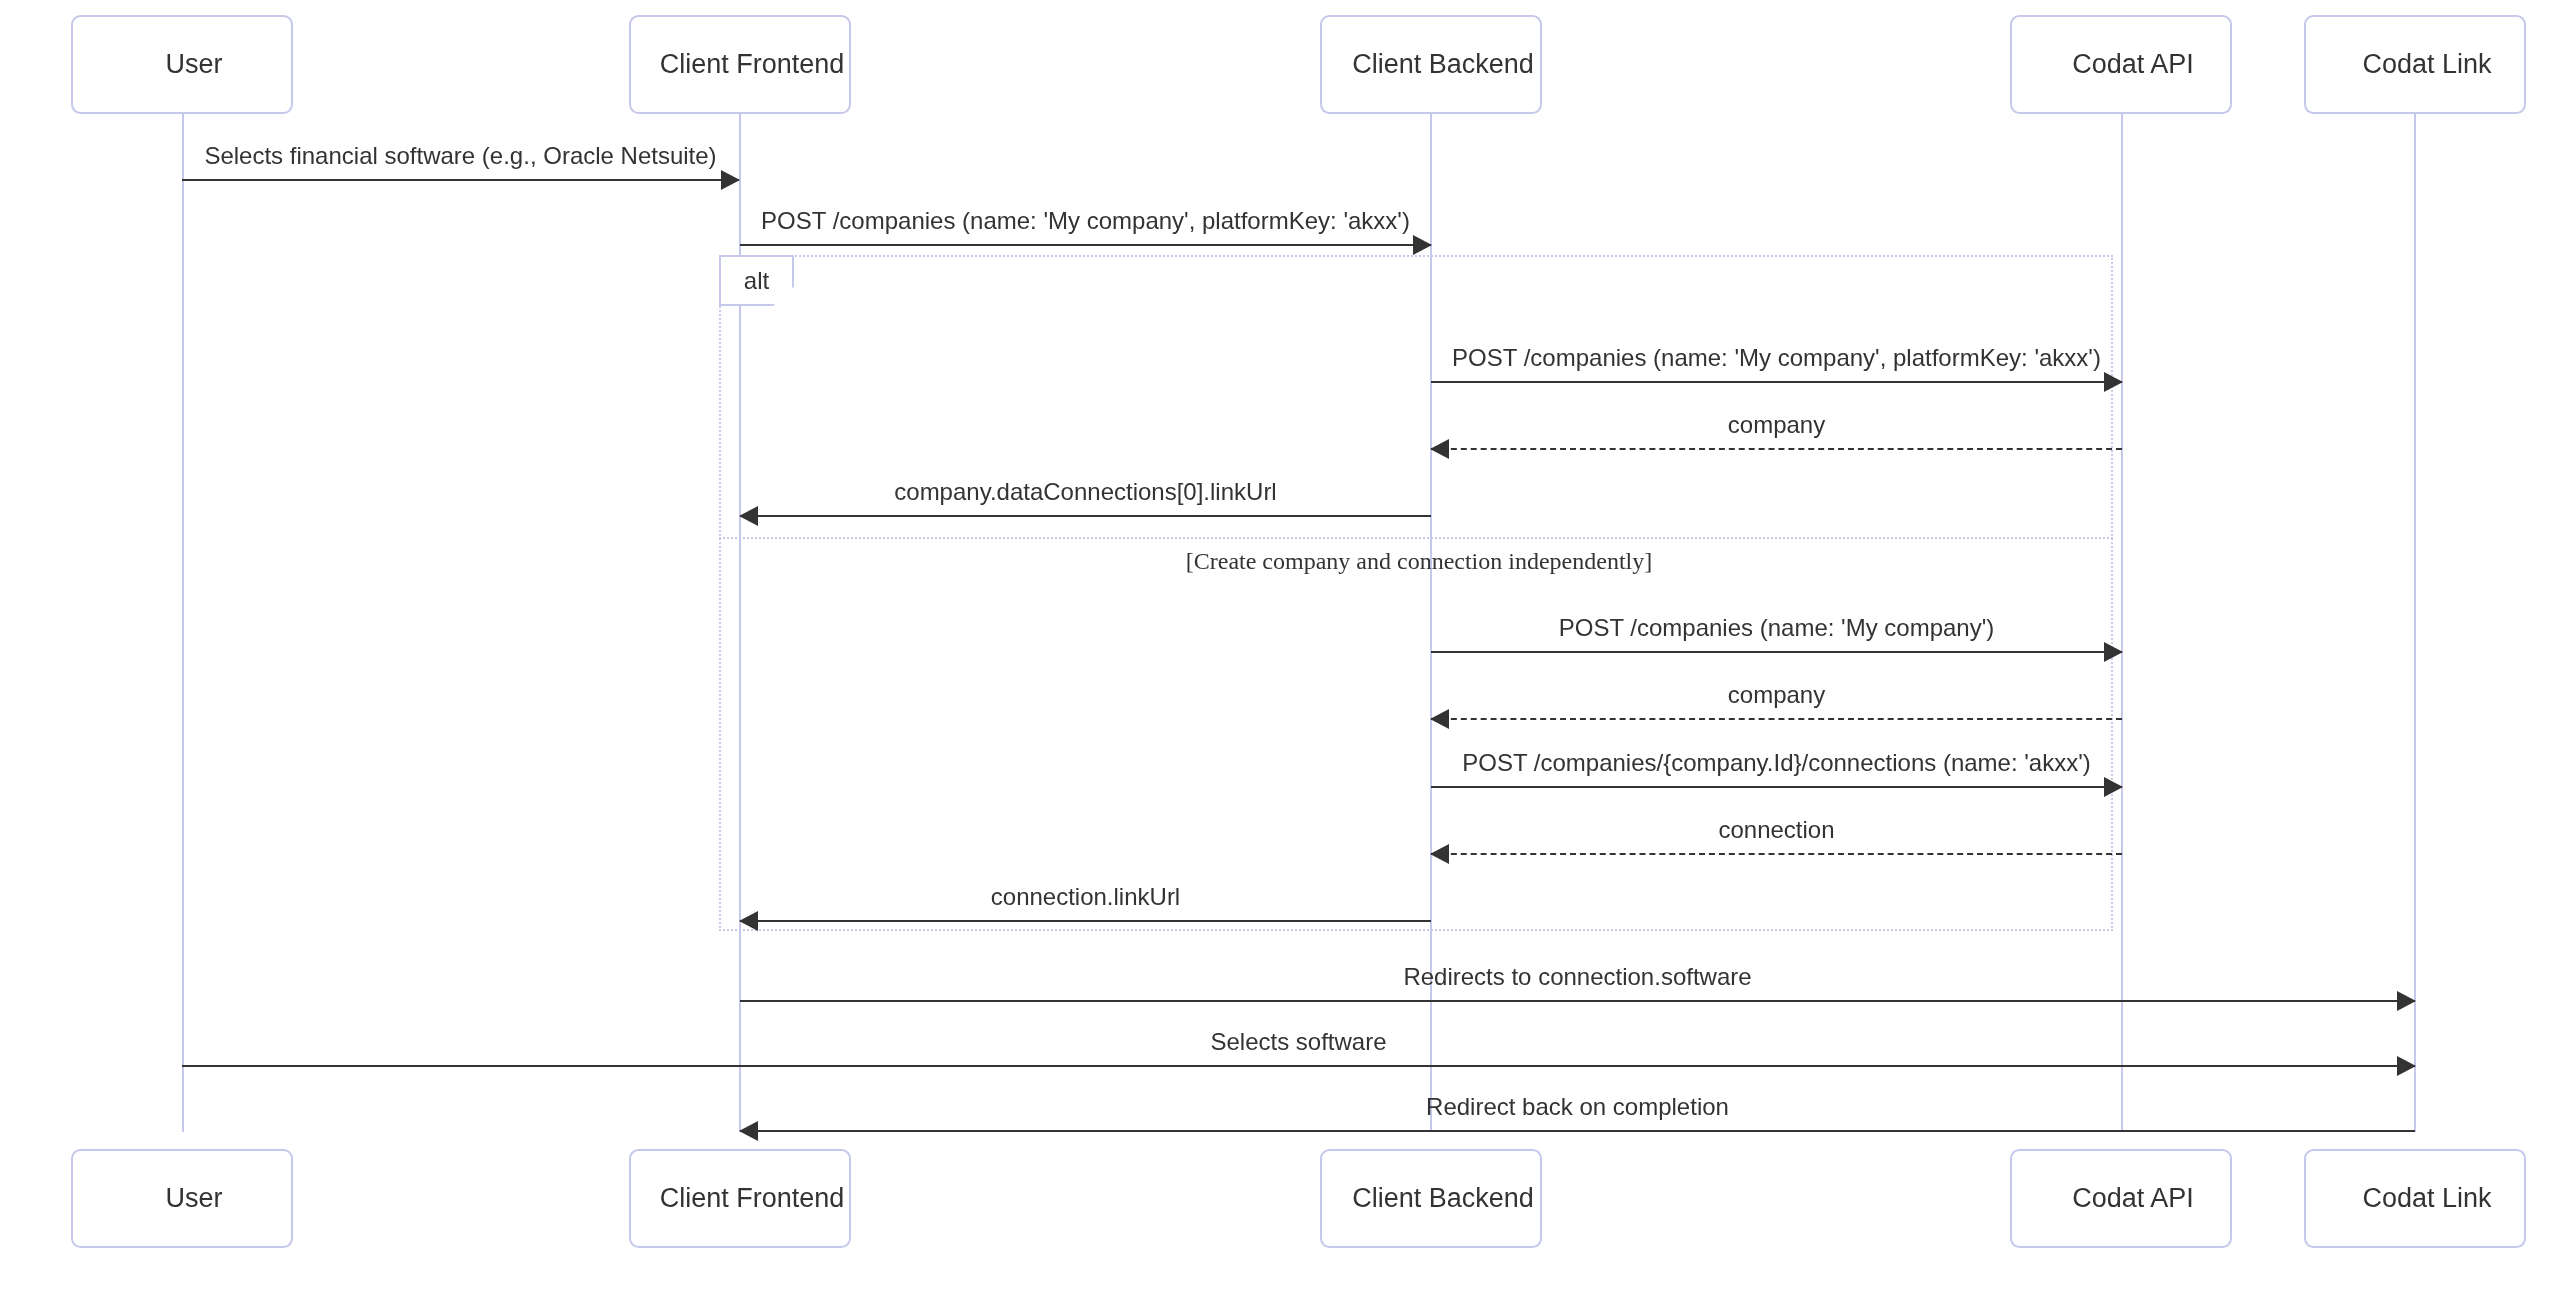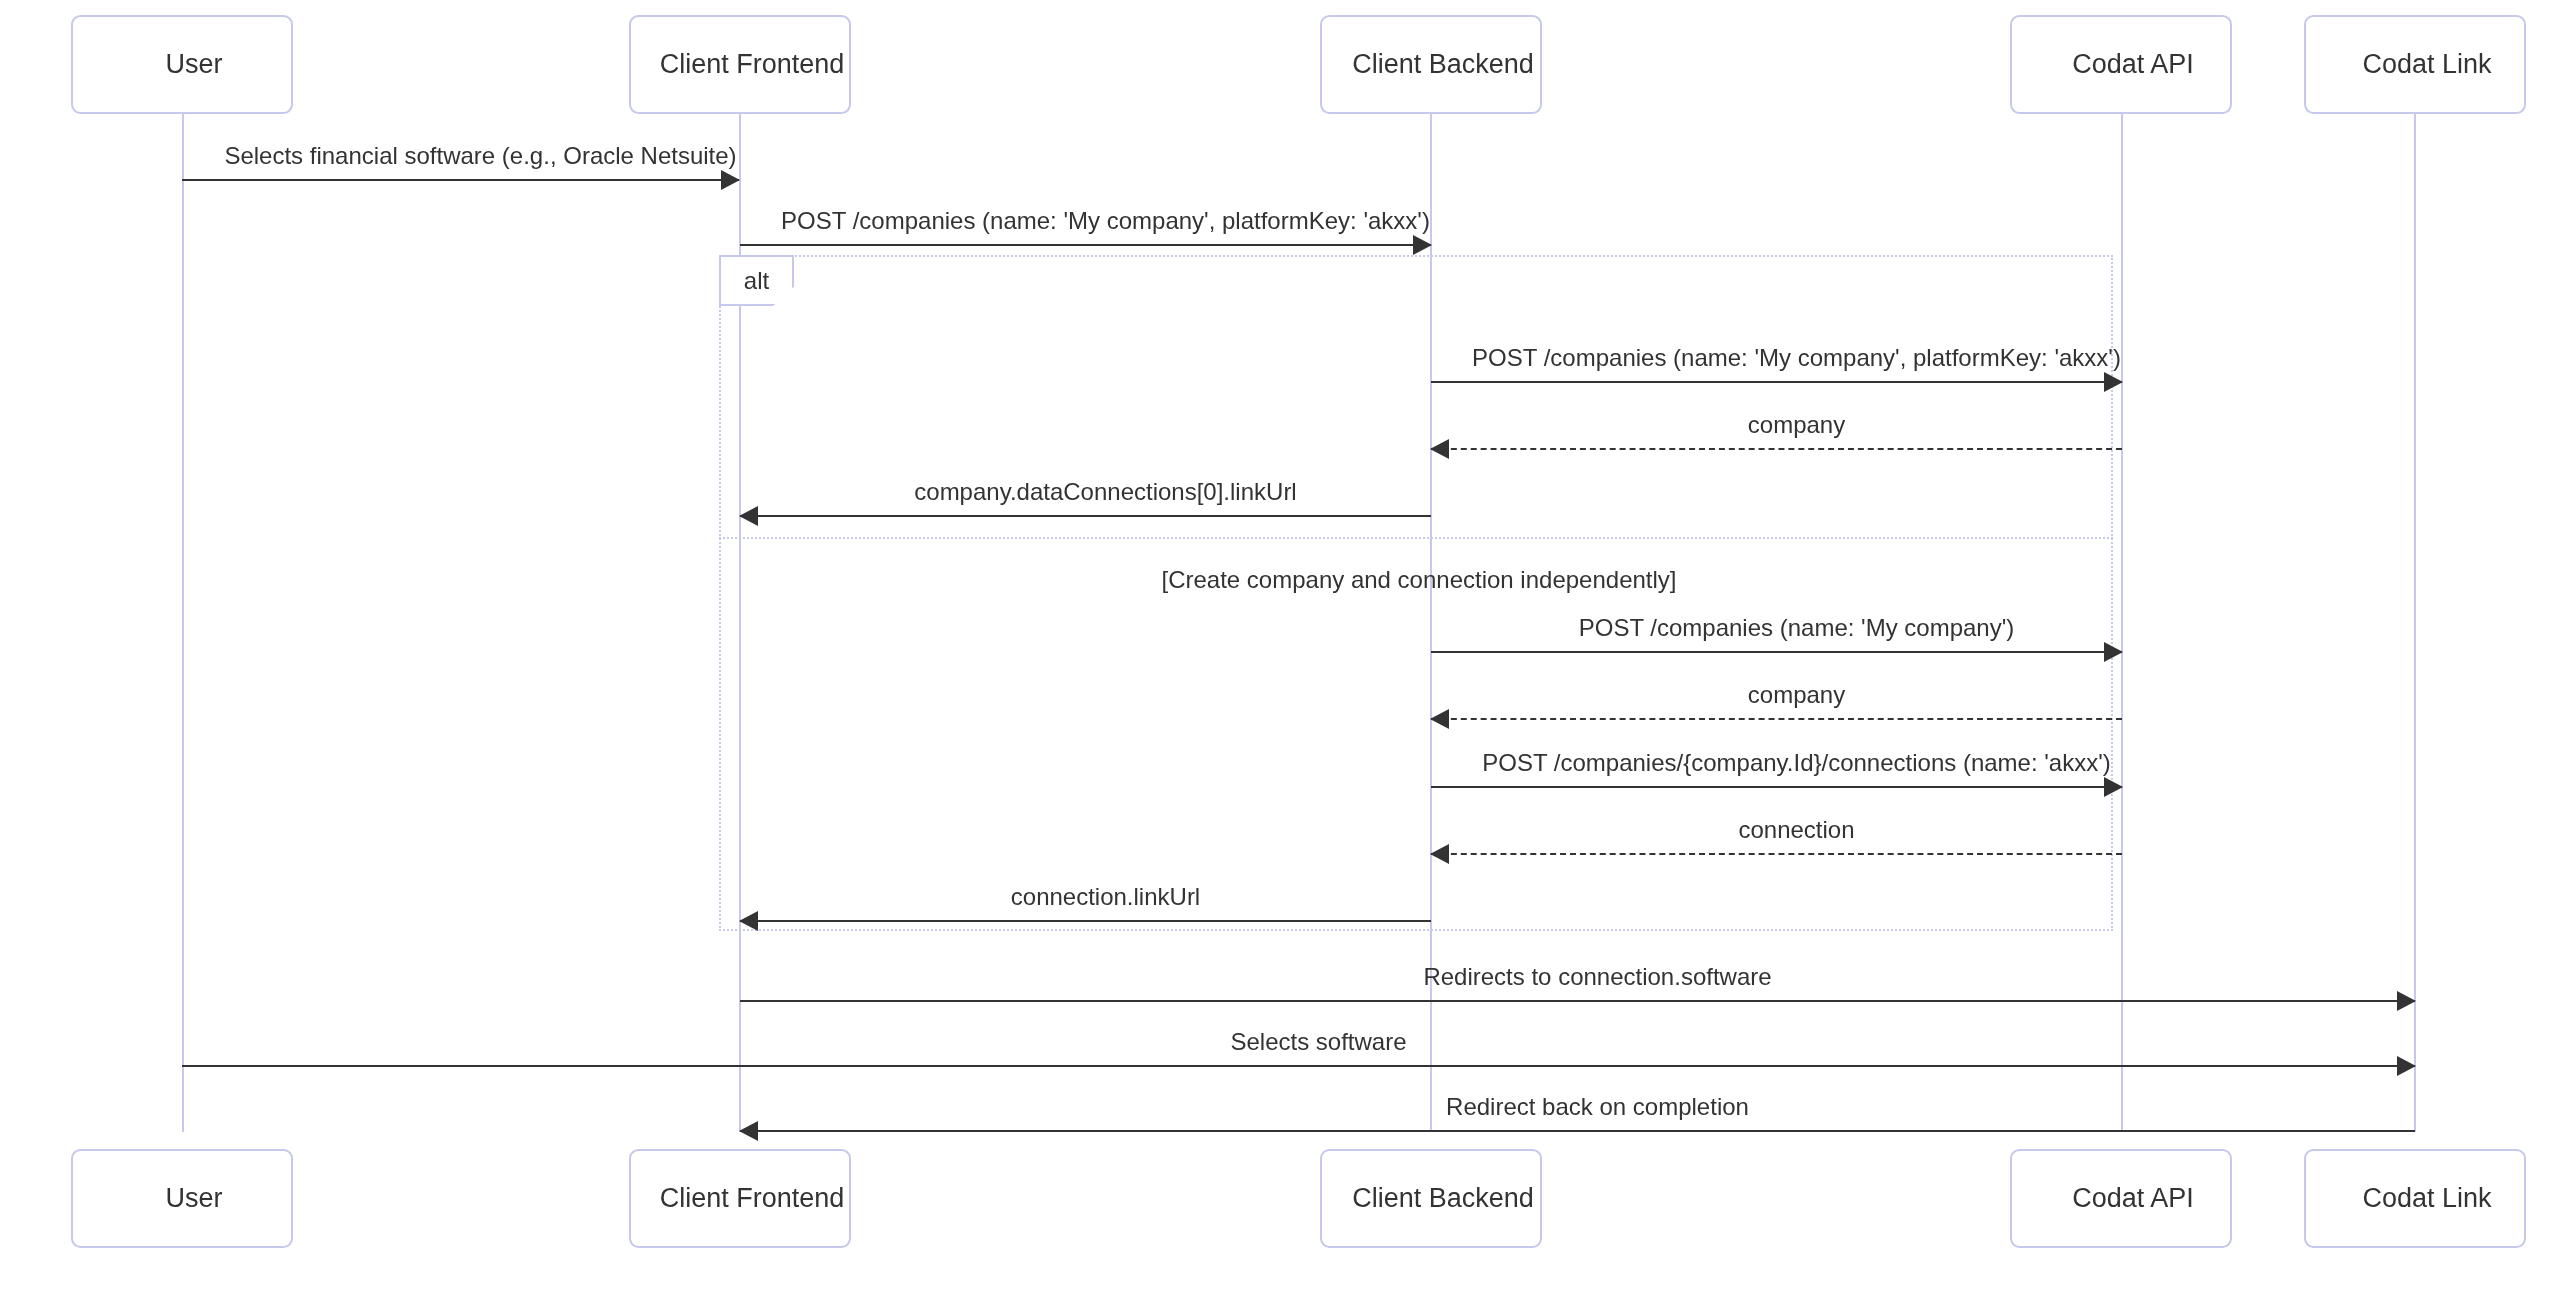--- a/index.html
+++ b/index.html
@@ -83,21 +83,20 @@
   }
   .msg .msg-label {
     position: absolute;
     bottom: 10.7px;
     width: 100%;
     text-align: center;
     font-size: 24px;
     color: #333333;
     white-space: nowrap;
     line-height: 1;
-    margin-left: 20px;
   }
 
   
   .alt-block {
     position: absolute;
     box-sizing: border-box;
     border: 2.7px dotted #c7c9ec;
     background: transparent;
     pointer-events: none;
   }
@@ -153,21 +152,21 @@
     <span class="actor-label">Codat API</span>
   </div>
   <div class="actor-box" style="left:2304px; top:14.8px; width:222px;">
     <span class="actor-label">Codat Link</span>
   </div>
 
   <div class="alt-block" style="left:719px; top:255px; width:1394px; height:676px;"></div>
   <div class="alt-tag" style="left:719px; top:255px;">alt</div>
   <div class="alt-divider" style="left:719px; top:537px; width:1394px;"></div>
 
-  <div class="alt-branch-label" style="left:738px; top:568px; width:1362px;">[Create company and connection independently]</div>
+  <div class="alt-branch-label" style="left:738px; top:549px; width:1362px;font-family:Liberation Serif, serif;">[Create company and connection independently]</div>
 
   <div class="msg to-right" style="left:182px; top:179px; width:557px;">
     <div class="line"></div>
     <div class="head"></div>
     <div class="msg-label">Selects financial software (e.g., Oracle Netsuite)</div>
   </div>
 
   <div class="msg to-right" style="left:740px; top:244px; width:691px;">
     <div class="line"></div>
     <div class="head"></div>

